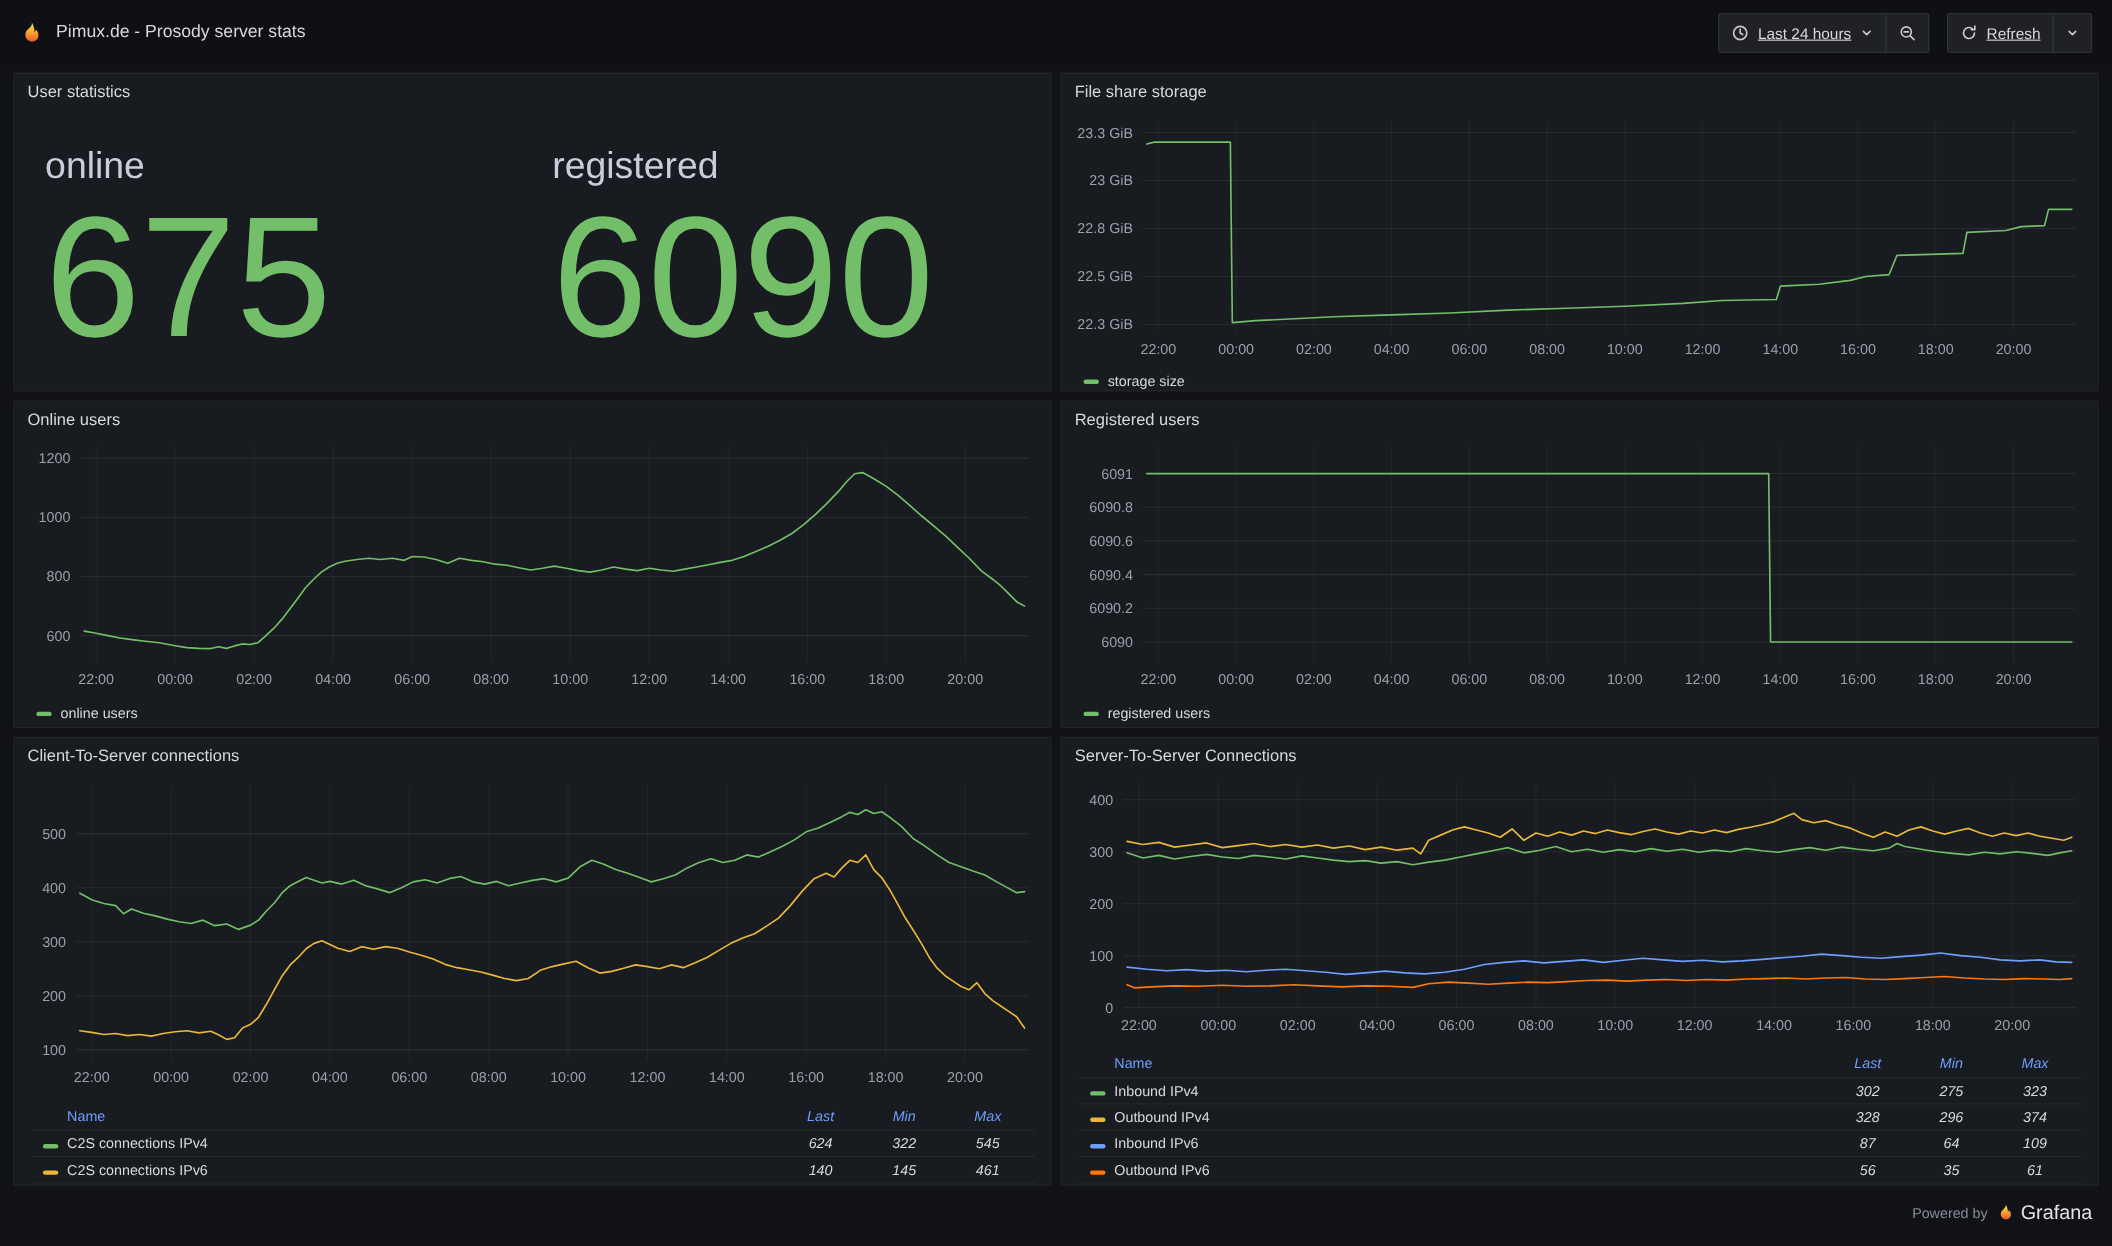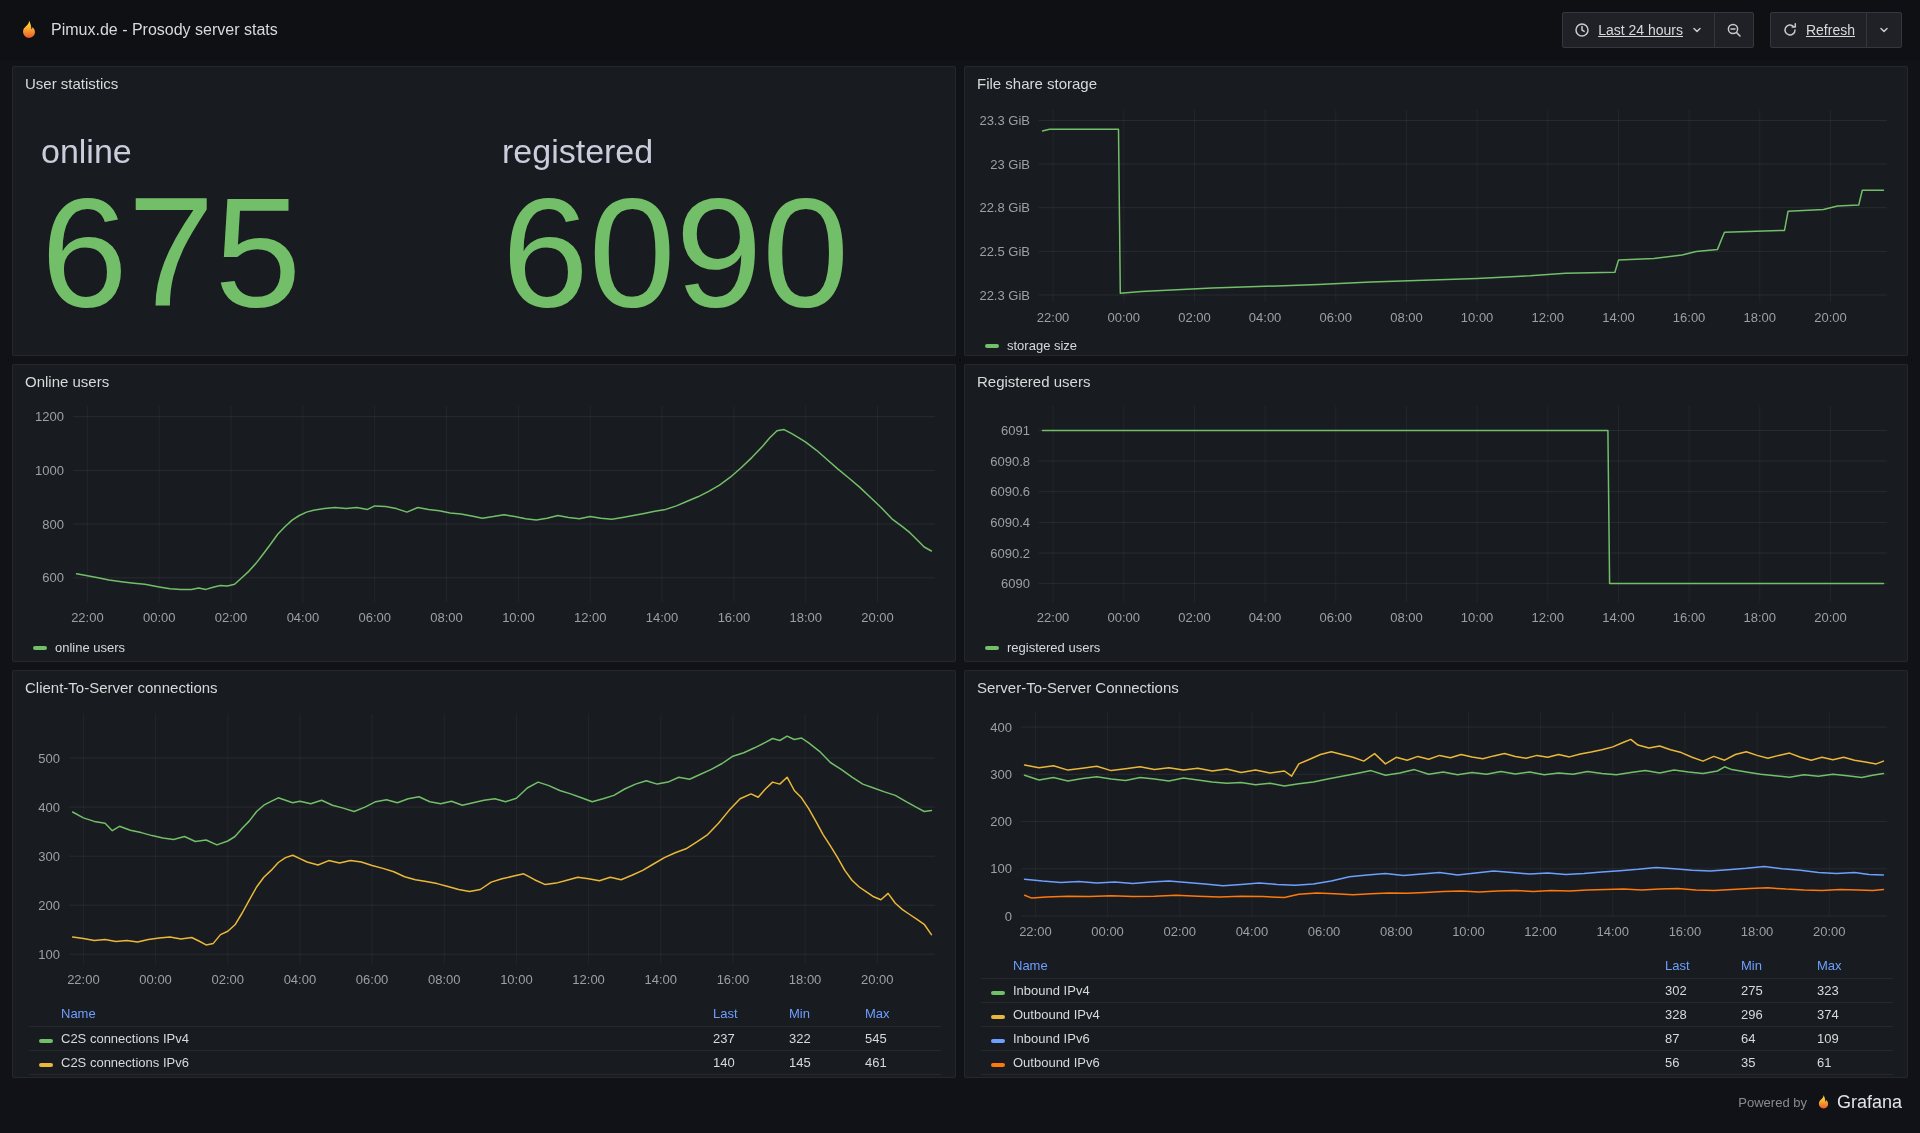--- a/index.html
+++ b/index.html
@@ -30,21 +30,21 @@
   .chart { position:relative; }
   .tick { fill:#9aa0a8; font-size:13px; font-family:"Liberation Sans","DejaVu Sans",sans-serif; }
   .legend-list { padding:2px 0 0 10px; font-size:13px; color:#d8d9da; display:flex; gap:18px; }
   .legend-item { display:inline-flex; align-items:center; cursor:pointer; }
   .marker { display:inline-block; width:14px; height:4px; border-radius:2px; margin-right:8px; }
   table.legend-table { width:calc(100% - 10px); margin-left:6px; border-collapse:collapse; font-size:13px; table-layout:auto; }
   table.legend-table th, table.legend-table td { height:24px; font-weight:400; white-space:nowrap; }
   table.legend-table th { color:#6e9fff; font-weight:500; }
   table.legend-table .name { text-align:left; padding-left:10px; }
   table.legend-table th.name { padding-left:32px; }
-  table.legend-table .num { width:76px; text-align:left; padding-right:10px; }
+  table.legend-table .num { width:76px; text-align:center; padding-right:10px;font-style:italic; }
   table.legend-table tbody tr { border-top:1px solid rgba(204,204,220,0.08); }
   table.legend-table tbody tr:last-child { border-bottom:1px solid rgba(204,204,220,0.08); }
   table.legend-table td.name { cursor:pointer; }
   
   .footer { display:flex; justify-content:flex-end; align-items:center; padding:14px 18px 0; font-size:13px; color:#878b93; }
   .brand { color:#e3e4e6; font-size:18px; font-weight:500; margin-left:5px; }
   .footer svg { margin-left:8px; }
 </style>
 </head>
 <body>
@@ -286,21 +286,21 @@
             <tr>
               <th class="name">Name</th>
               <th class="num">Last</th>
               <th class="num">Min</th>
               <th class="num">Max</th>
             </tr>
           </thead>
           <tbody>
             <tr>
               <td class="name"><i class="marker" style="background: rgb(115, 191, 105);"></i>C2S connections IPv4</td>
-              <td class="num">237</td>
+              <td class="num">624</td>
               <td class="num">322</td>
               <td class="num">545</td>
             </tr>
             <tr>
               <td class="name"><i class="marker" style="background: rgb(234, 184, 57);"></i>C2S connections IPv6</td>
               <td class="num">140</td>
               <td class="num">145</td>
               <td class="num">461</td>
             </tr>
           </tbody>

